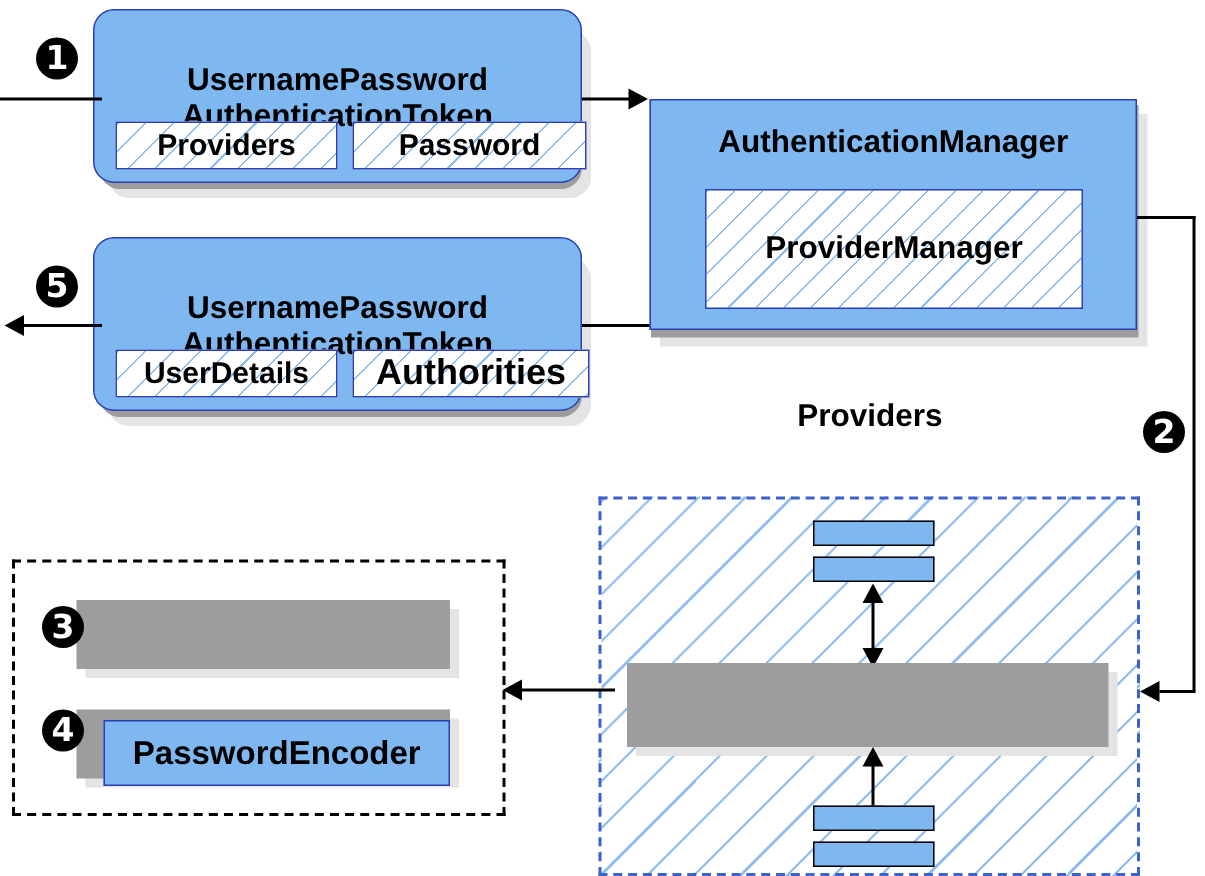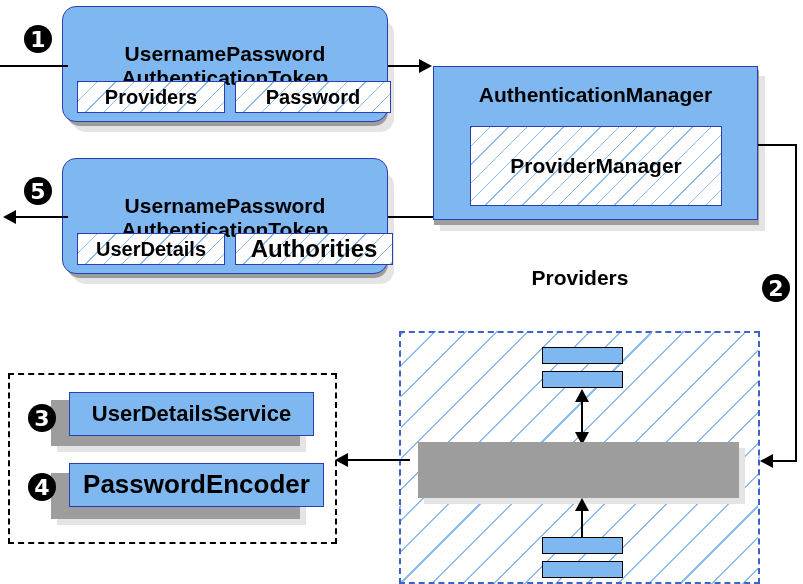--- a/index.html
+++ b/index.html
@@ -115,27 +115,24 @@
   <div class="arrow-u" style="left:575px;top:498px;"></div>
   <div class="arrow-d" style="left:575px;top:537px;"></div>
 
   <div class="mini-bar" style="left:542px;top:537px;width:81px;height:17px;"></div>
   <div class="mini-bar" style="left:542px;top:561px;width:81px;height:17px;"></div>
 
   <div class="dashed-black" style="left:8px;top:373px;width:329px;height:171px;"></div>
 
   <div class="shadow-light" style="left:57px;top:406px;width:249px;height:46px;"></div>
   <div class="shadow-dark" style="left:51px;top:400px;width:249px;height:46px;"></div>
-  <div class="node" style="left:69px;top:392px;width:245px;height:44px;font-size:22px;">
-    <span>UserDetailsService</span>
-  </div>
 
   <div class="shadow-light" style="left:57px;top:479px;width:249px;height:46px;"></div>
   <div class="shadow-dark" style="left:51px;top:473px;width:249px;height:46px;"></div>
-  <div class="node" style="left:69px;top:463px;width:255px;height:44px;font-size:26px;">
+  <div class="node" style="left:69px;top:480px;width:231px;height:44px;font-size:22px;">
     <span>PasswordEncoder</span>
   </div>
 
   <div class="hline" style="left:0px;top:65px;width:68px;"></div>
 
   <div class="hline" style="left:388px;top:65px;width:34px;"></div>
   <div class="arrow-r" style="left:419px;top:59px;"></div>
 
   <div class="hline" style="left:758px;top:144px;width:39px;"></div>
   <div class="vline" style="left:795px;top:144px;height:317px;"></div>

